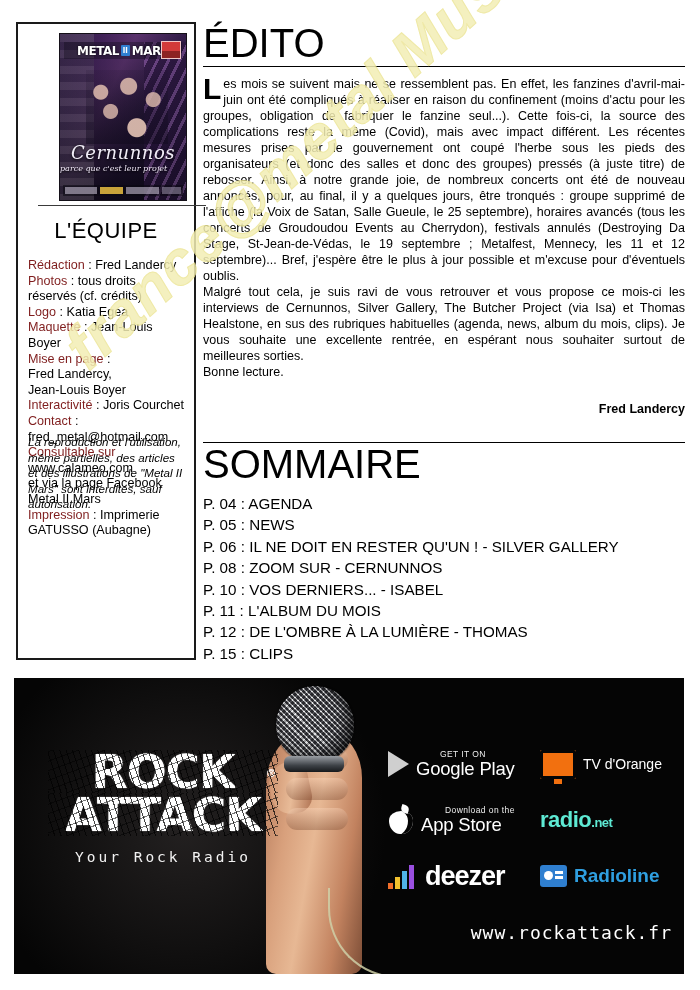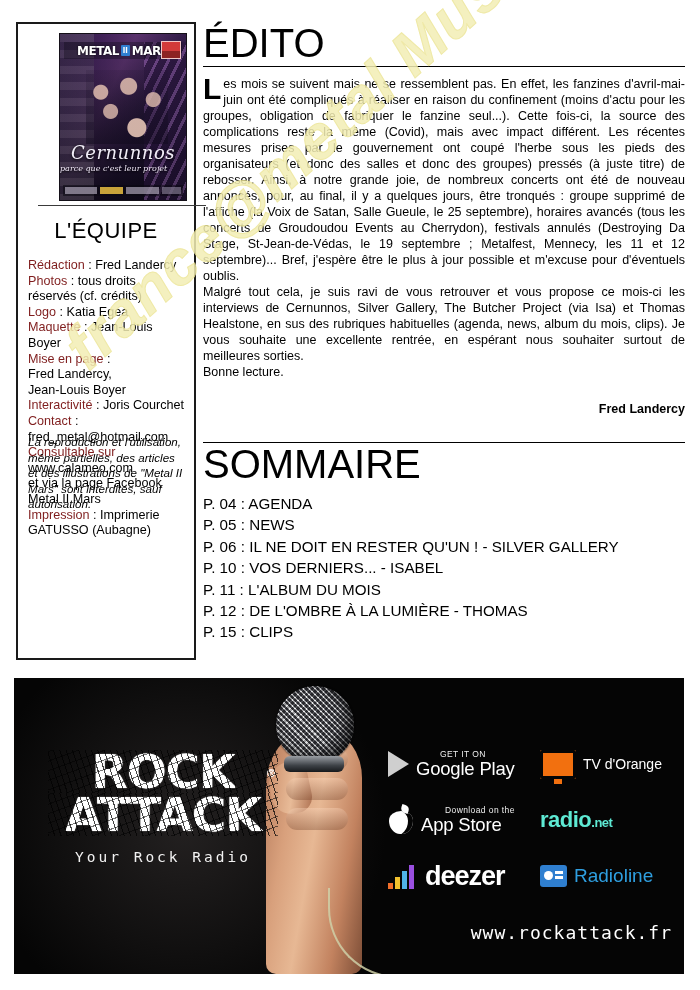--- a/index.html
+++ b/index.html
@@ -523,21 +523,21 @@
     background: #fff;
   }
   .radioline-icon::after {
     content: "";
     position: absolute;
     right: 4px; top: 6px;
     width: 8px; height: 3px;
     background: #fff;
     box-shadow: 0 5px 0 #fff;
   }
-  .radioline-txt { font-size: 19px; font-weight: normal; color: #ffffff; }
+  .radioline-txt { font-size: 19px; font-weight: bold; color: #ffffff; }
   .radioline-txt span { color: #2f9fe0; }
 
   .ad-url {
     position: absolute;
     left: 372px;
     top: 922px;
     width: 300px;
     text-align: right;
     font-family: "DejaVu Sans Mono", monospace;
     font-size: 18px;
@@ -615,20 +615,21 @@
 
     <div class="signature">Fred Landercy</div>
 
     <div class="sommaire-block">
       <hr class="rule">
       <h1 class="sec-title">SOMMAIRE</h1>
       <div class="toc">
         <div>P. 04 : AGENDA</div>
         <div>P. 05 : NEWS</div>
         <div>P. 06 : IL NE DOIT EN RESTER QU'UN ! - SILVER GALLERY</div>
+        <div>P. 08 : ZOOM SUR - CERNUNNOS</div>
         <div>P. 10 : VOS DERNIERS... - ISABEL</div>
         <div>P. 11 : L'ALBUM DU MOIS</div>
         <div>P. 12 : DE L'OMBRE À LA LUMIÈRE - THOMAS</div>
         <div>P. 15 : CLIPS</div>
       </div>
     </div>
   </div>
 
   <div class="ad">
     <div class="ad-glow"></div>

